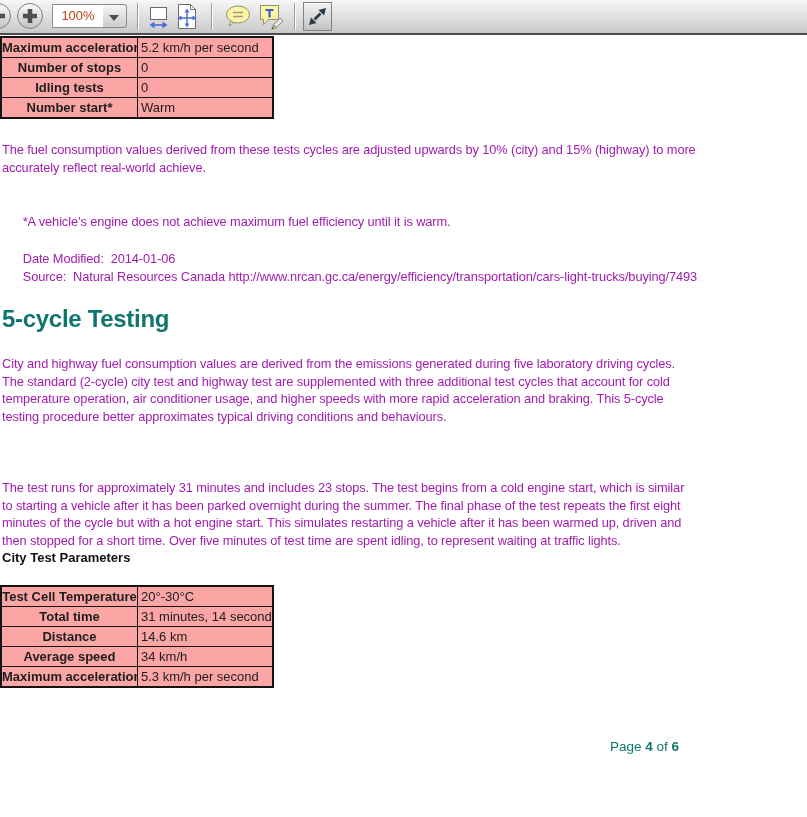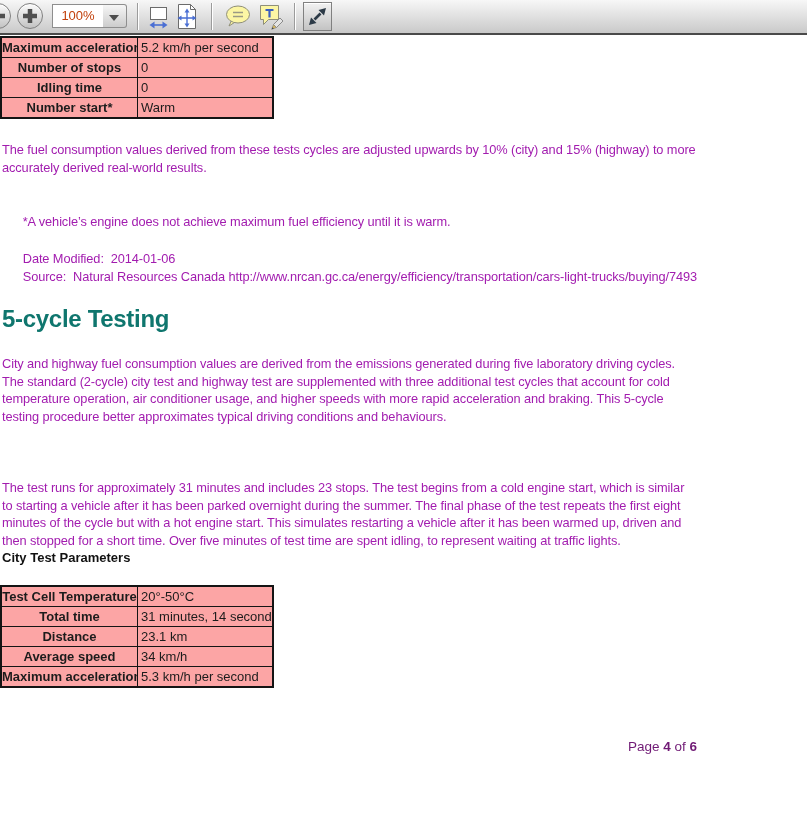--- a/index.html
+++ b/index.html
@@ -37,22 +37,22 @@
   .doc-heading{position:absolute;left:2px;font-size:24px;font-weight:700;
     letter-spacing:-0.3px;color:#0f766e;}
   .sub-label{position:absolute;left:2px;font-size:13px;font-weight:700;color:#111;}
   .doc-table{position:absolute;left:0;width:274px;border:2px solid #141414;
     box-sizing:border-box;background:#fca5a5;}
   .trow{display:flex;height:19px;line-height:19px;font-size:13px;}
   .trow + .trow{border-top:1px solid #141414;}
   .tcell{box-sizing:border-box;overflow:hidden;white-space:pre;}
   .tlabel{width:136px;font-weight:700;text-align:center;border-right:1px solid #141414;}
   .tvalue{flex:1;padding-left:3px;}
-  .page-footer{position:absolute;left:628px;top:704px;font-size:13.5px;
-    white-space:pre;color:#701a75;}
+  .page-footer{position:absolute;left:610px;top:704px;font-size:13.5px;
+    white-space:pre;color:#0f766e;}
   .page-footer b{font-weight:700;}
 </style>
 </head>
 <body>
 
 <div id="app">
 
   <div class="toolbar">
 
     <div class="circle-btn" style="left:-15px;top:3px;">
@@ -131,30 +131,30 @@
     <div class="doc-table" style="top:1px;">
         <div class="trow">
           <div class="tcell tlabel">Maximum acceleration</div>
           <div class="tcell tvalue">5.2 km/h per second</div>
         </div>
         <div class="trow">
           <div class="tcell tlabel">Number of stops</div>
           <div class="tcell tvalue">0</div>
         </div>
         <div class="trow">
-          <div class="tcell tlabel">Idling time</div>
+          <div class="tcell tlabel">Idling tests</div>
           <div class="tcell tvalue">0</div>
         </div>
         <div class="trow">
           <div class="tcell tlabel">Number start*</div>
           <div class="tcell tvalue">Warm</div>
         </div>
       </div>
 
-    <div class="para" style="top:106px;"><div>The fuel consumption values derived from these tests cycles are adjusted upwards by 10% (city) and 15% (highway) to more</div><div>accurately derived real-world results.</div></div>
+    <div class="para" style="top:106px;"><div>The fuel consumption values derived from these tests cycles are adjusted upwards by 10% (city) and 15% (highway) to more</div><div>accurately reflect real-world achieve.</div></div>
 
     <div class="para" style="top:160px;">
       <span>*A vehicle’s engine does not achieve maximum fuel efficiency until it is warm.</span>
     </div>
 
     <div class="para" style="top:197px;">
       <span>Date Modified:  2014-01-06</span>
     </div>
 
     <div class="para" style="top:215px;">
@@ -167,29 +167,29 @@
 
     <div class="para" style="top:409px;">
       <div><div>The test runs for approximately 31 minutes and includes 23 stops. The test begins from a cold engine start, which is similar</div><div>to starting a vehicle after it has been parked overnight during the summer. The final phase of the test repeats the first eight</div><div>minutes of the cycle but with a hot engine start. This simulates restarting a vehicle after it has been warmed up, driven and</div><div>then stopped for a short time. Over five minutes of test time are spent idling, to represent waiting at traffic lights.</div></div>
     </div>
 
     <div class="sub-label" style="top:515px;">City Test Parameters</div>
 
     <div class="doc-table" style="top:550px;">
         <div class="trow">
           <div class="tcell tlabel">Test Cell Temperature</div>
-          <div class="tcell tvalue">20°-50°C</div>
+          <div class="tcell tvalue">20°-30°C</div>
         </div>
         <div class="trow">
           <div class="tcell tlabel">Total time</div>
           <div class="tcell tvalue">31 minutes, 14 seconds</div>
         </div>
         <div class="trow">
           <div class="tcell tlabel">Distance</div>
-          <div class="tcell tvalue">23.1 km</div>
+          <div class="tcell tvalue">14.6 km</div>
         </div>
         <div class="trow">
           <div class="tcell tlabel">Average speed</div>
           <div class="tcell tvalue">34 km/h</div>
         </div>
         <div class="trow">
           <div class="tcell tlabel">Maximum acceleration</div>
           <div class="tcell tvalue">5.3 km/h per second</div>
         </div>
       </div>

